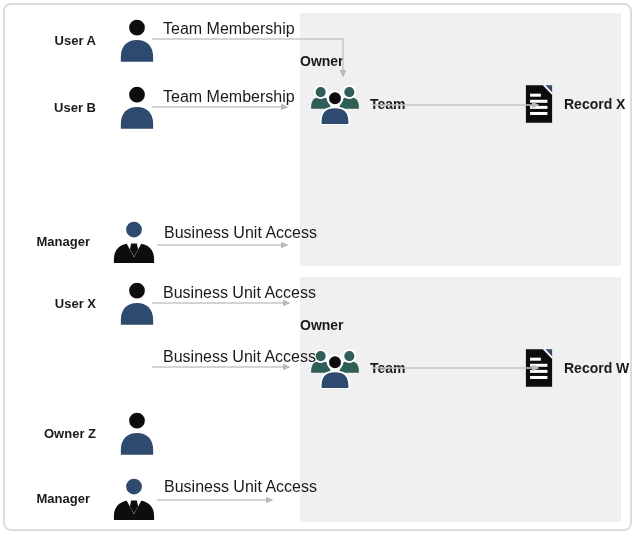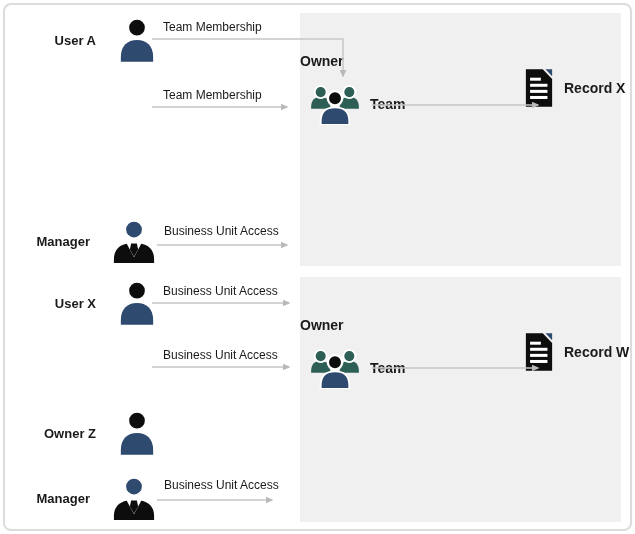--- a/index.html
+++ b/index.html
@@ -17,26 +17,26 @@
     position:relative;width:635px;height:534px;background:#fff;overflow:hidden;
     font-family:"Liberation Sans", sans-serif;color:var(--text);
   }
   .frame{position:absolute;inset:3px;border:2px solid var(--frame);border-radius:8px;pointer-events:none;}
   .panel{position:absolute;left:300px;width:321px;background:var(--panel);z-index:0;}
   .panel-1{top:13px;height:253px;}
   .panel-2{top:277px;height:245px;}
   .owner-title{position:absolute;top:40px;left:0;right:0;font-weight:bold;font-size:14px;}
   .entity{position:absolute;display:flex;align-items:center;gap:10px;}
   .team-entity{left:10px;top:70px;width:72px;}
-  .record-entity{left:224px;top:56px;width:100px;}
+  .record-entity{left:224px;top:72px;width:100px;}
   .entity-label{font-weight:bold;font-size:14px;white-space:nowrap;}
   .row{position:absolute;left:0;width:156px;height:48px;display:flex;align-items:center;justify-content:flex-end;gap:22px;z-index:1;}
   .actor-label{font-weight:bold;font-size:13px;white-space:nowrap;}
   .icon{display:block;flex:0 0 auto;}
-  .conn-label{position:absolute;font-size:12px;color:var(--text);white-space:nowrap;z-index:3;}
+  .conn-label{position:absolute;font-size:16px;color:var(--text);white-space:nowrap;z-index:3;}
   #wires{position:absolute;inset:0;z-index:2;pointer-events:none;}
 </style>
 </head>
 <body>
 
 <div id="canvas">
 
   <svg width="0" height="0" style="position:absolute" aria-hidden="true">
     <defs>
       <symbol id="sym-user" viewBox="0 0 40 46">
@@ -99,20 +99,26 @@
       <span class="entity-label">Record W</span>
     </div>
   </section>
 
   <div class="row" style="top:16px">
     <span class="actor-label">User A</span>
     <svg class="icon" width="38" height="44">
         <use href="#sym-user"></use>
       </svg>
   </div>
+  <div class="row" style="top:83px">
+    <span class="actor-label">User B</span>
+    <svg class="icon" width="38" height="44">
+        <use href="#sym-user"></use>
+      </svg>
+  </div>
   <div class="row" style="top:217px">
     <span class="actor-label">Manager</span>
     <svg class="icon" width="44" height="44">
         <use href="#sym-manager"></use>
       </svg>
   </div>
   <div class="row" style="top:279px">
     <span class="actor-label">User X</span>
     <svg class="icon" width="38" height="44">
         <use href="#sym-user"></use>

